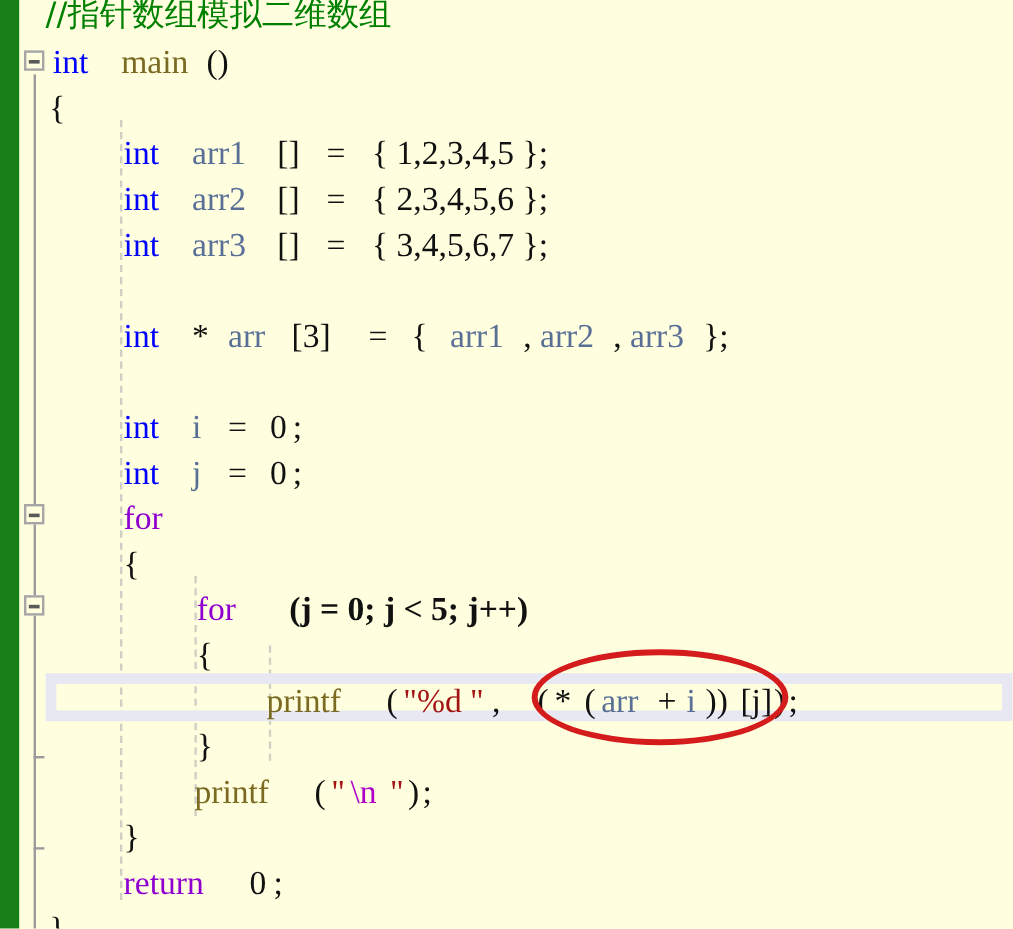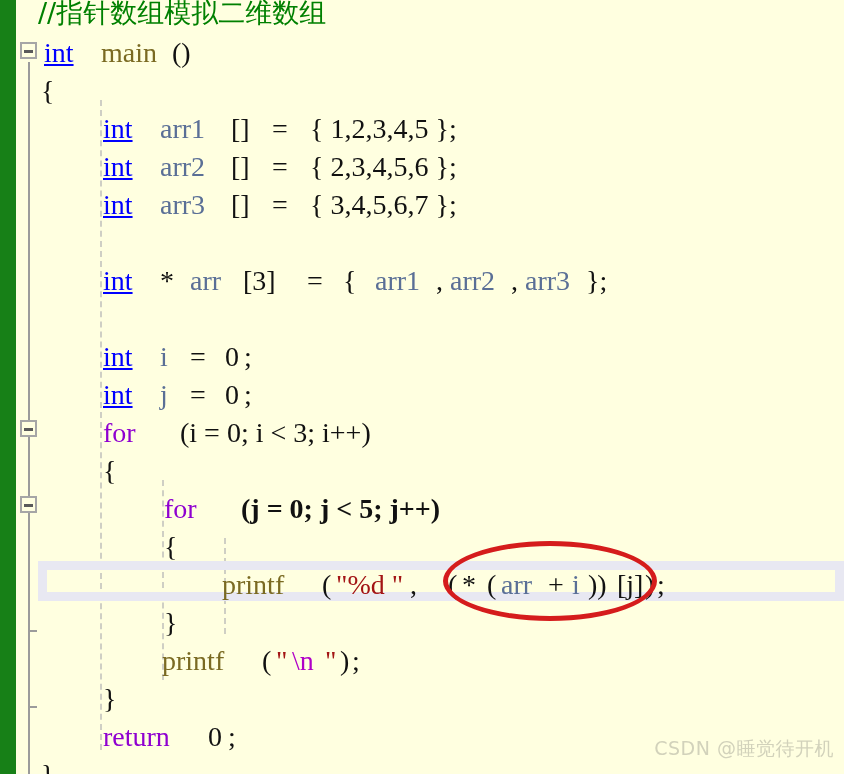--- a/index.html
+++ b/index.html
@@ -101,21 +101,21 @@
     height: 38px;
   }
   .line > span.txt {
     position: absolute;
     left: 0;
     top: 0;
     display: block;
   }
 
   
-  .kw      { color: #0000ff; text-decoration: underline; }           
+  .kw      { color: #0000ff; }           
   .kwctl   { color: #8f00d0; }           
   .ident   { color: #5a6f96; }           
   .fn      { color: #7a6a22; }           
   .num     { color: #111111; }
   .punc    { color: #111111; }
   .str     { color: #a31515; }
   .esc     { color: #b000c8; }
   .cmt     { color: #008000; }
   .op      { color: #111111; }
 
@@ -251,21 +251,20 @@
       <span class="txt kw" style="left:103px;">int</span>
       <span class="txt ident" style="left:160px;">j</span>
       <span class="txt op" style="left:190px;">=</span>
       <span class="txt num" style="left:225px;">0</span>
       <span class="txt punc" style="left:244px;">;</span>
     </div>
 
     
     <div class="line" style="top:414px;">
       <span class="txt kwctl" style="left:103px;">for</span>
-      <span class="txt punc" style="left:180px;">(i = 0; i &lt; 3; i++)</span>
     </div>
 
     
     <div class="line" style="top:452px;">
       <span class="txt punc" style="left:103px;">{</span>
     </div>
 
     
     <div class="line" style="top:490px;">
       <span class="txt kwctl" style="left:164px;">for</span>
@@ -325,15 +324,14 @@
 
     
     <div class="line" style="top:756px;">
       <span class="txt punc" style="left:41px;">}</span>
     </div>
 
   </div>
 
   <div class="annot-ellipse"></div>
 
-  <div class="watermark">CSDN @睡觉待开机</div>
 
 </div>
 
 </body></html>

